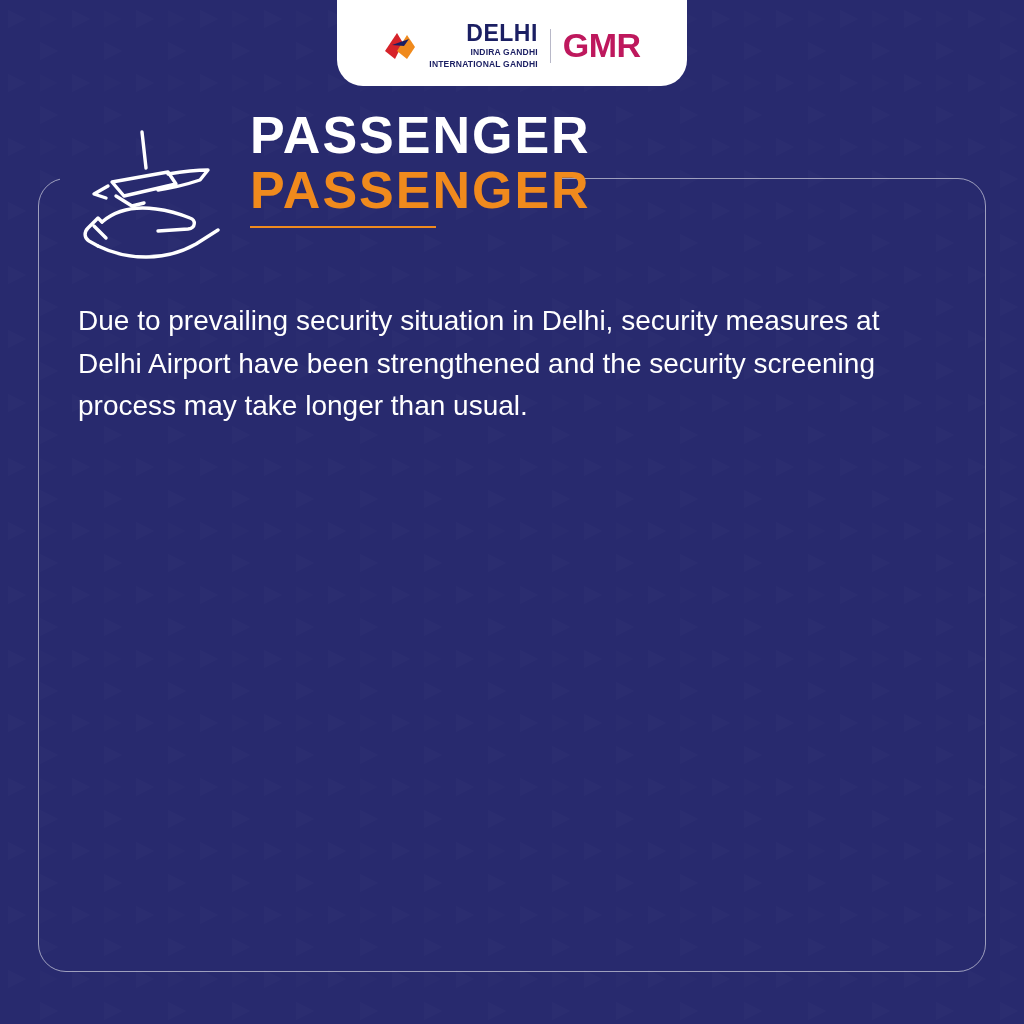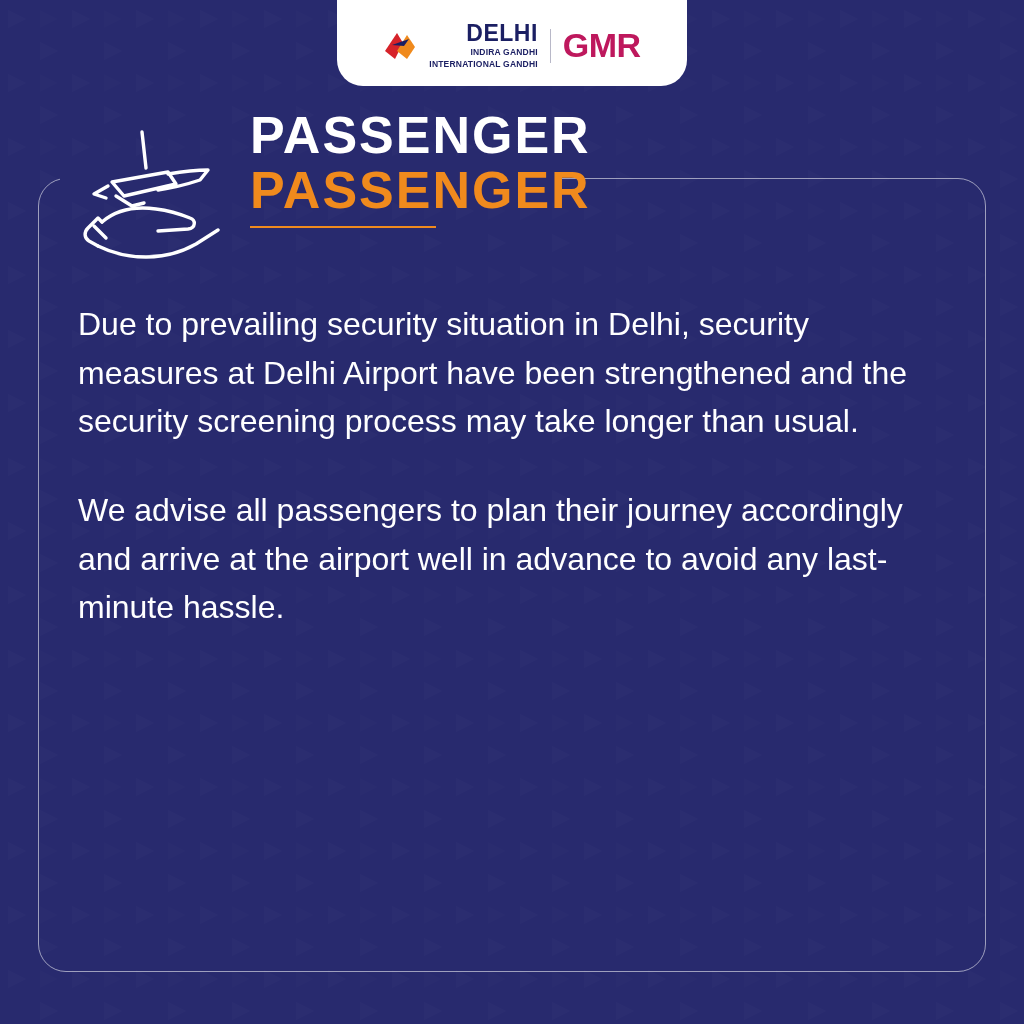--- a/index.html
+++ b/index.html
@@ -141,21 +141,21 @@
   }
   .body-copy {
     position: absolute;
     left: 78px;
     top: 300px;
     width: 870px;
     z-index: 4;
   }
   .body-copy p {
     color: #ffffff;
-    font-size: 32px;
+    font-size: 28px;
     line-height: 1.52;
     margin-bottom: 40px;
     font-weight: 400;
   }
   .body-copy p:last-child { margin-bottom: 0; }
 </style>
 </head>
 <body>
 
 <div class="poster">
@@ -210,16 +210,15 @@
   </div>
 
   <div class="title-block">
     <div class="title-main">PASSENGER</div>
     <div class="title-accent">PASSENGER</div>
     <div class="title-rule"></div>
   </div>
 
   <div class="body-copy">
     <p>Due to prevailing security situation in Delhi, security measures at Delhi Airport have been strengthened and the security screening process may take longer than usual.</p>
-    <p>We advise all passengers to plan their journey accordingly and arrive at the airport well in advance to avoid any last-minute hassle.</p>
   </div>
 
 </div>
 
 </body></html>

